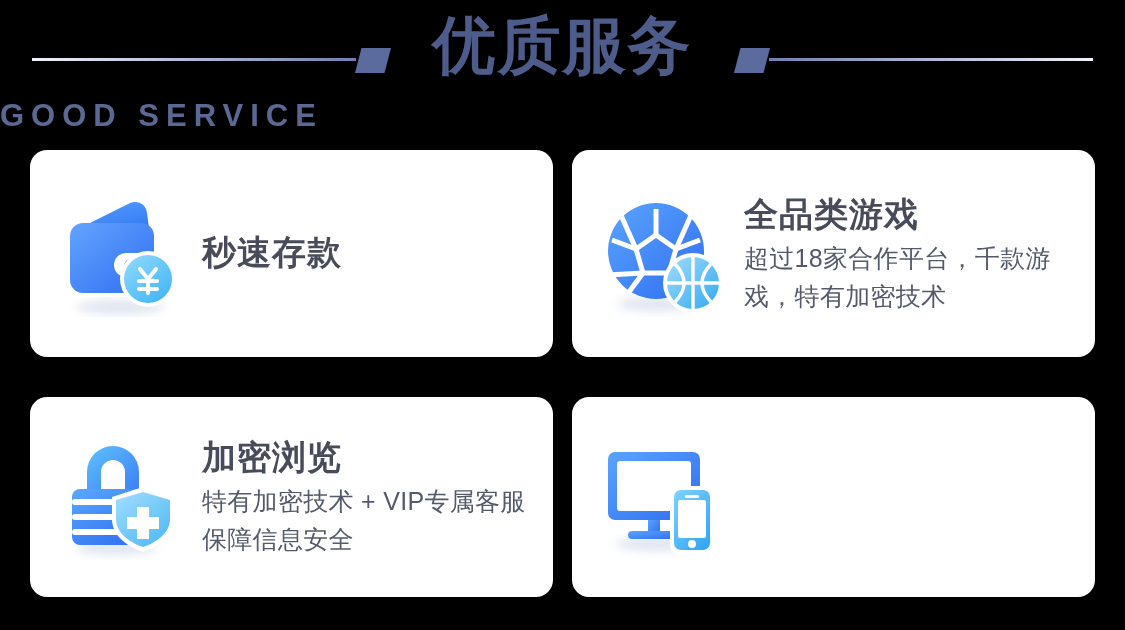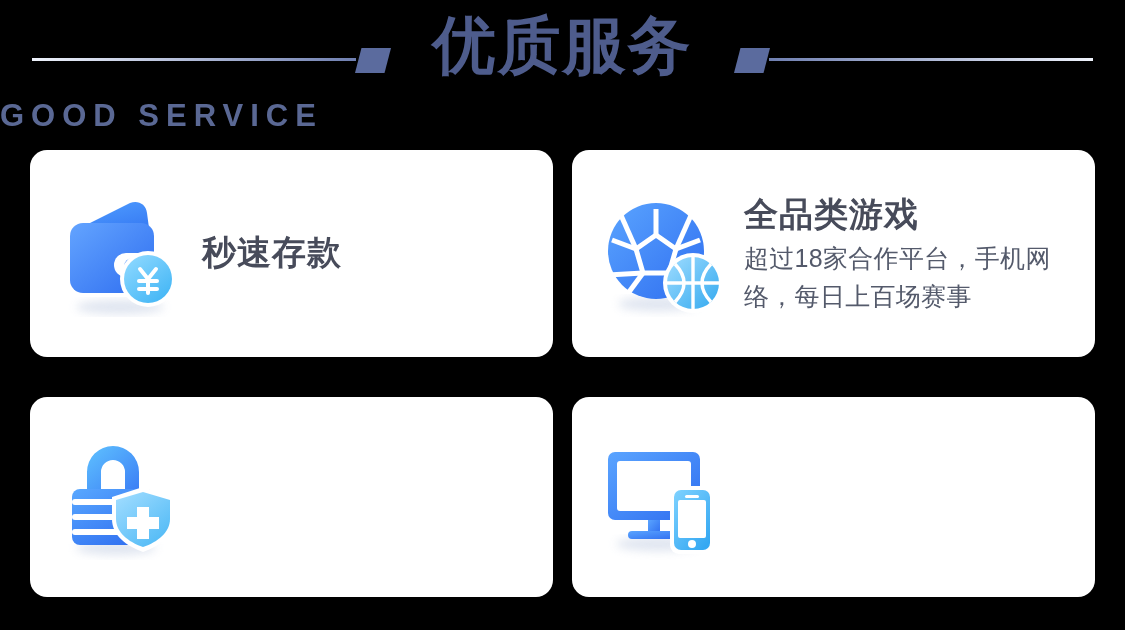--- a/index.html
+++ b/index.html
@@ -177,21 +177,21 @@
         <g fill="none" stroke="#ffffff" stroke-width="3.4">
           <path d="M93 66 V118"></path>
           <path d="M67 92 H119"></path>
           <path d="M75 73 Q93 92 75 111"></path>
           <path d="M111 73 Q93 92 111 111"></path>
         </g>
       </svg>
     </div>
     <div class="card-text">
       <div class="card-title">全品类游戏</div>
-      <div class="card-desc">超过18家合作平台，手机网络，每日上百场赛事</div>
+      <div class="card-desc">超过18家合作平台，千款游戏，特有加密技术</div>
     </div>
   </div>
 
   <div class="card card-3">
     <div class="icon-wrap">
       <svg viewBox="0 0 126 126" xmlns="http://www.w3.org/2000/svg">
         <defs>
           <linearGradient id="lg1" x1="0" y1="0" x2="1" y2="1">
             <stop offset="0" stop-color="#5fc2ff"></stop>
               <stop offset="1" stop-color="#3b7df5"></stop>
@@ -213,20 +213,24 @@
         <rect x="14" y="55" width="82" height="56" rx="8" fill="url(#lg2)"></rect>
         <g fill="#ffffff">
           <rect x="14" y="65" width="50" height="6" rx="3"></rect>
           <rect x="14" y="80" width="50" height="6" rx="3"></rect>
           <rect x="14" y="95" width="50" height="6" rx="3"></rect>
         </g>
         <path d="M85 53 L116 63 V85 c0 16 -14 27 -31 33 c-17 -6 -31 -17 -31 -33 V63 Z" fill="#ffffff"></path>
         <path d="M85 58 L112 66 V85 c0 13 -12 23 -27 28 c-15 -5 -27 -15 -27 -28 V66 Z" fill="url(#lg3)"></path>
         <path d="M79 73 h12 v10 h10 v12 h-10 v10 h-12 v-10 h-10 v-12 h10 z" fill="#ffffff"></path>
       </svg>
+    </div>
+    <div class="card-text">
+      <div class="card-title">加密浏览</div>
+      <div class="card-desc">特有加密技术 + VIP专属客服保障信息安全</div>
     </div>
   </div>
 
   <div class="card card-4">
     <div class="icon-wrap">
       <svg viewBox="0 0 126 126" xmlns="http://www.w3.org/2000/svg">
         <defs>
           <linearGradient id="mg1" x1="0" y1="0" x2="1" y2="1">
             <stop offset="0" stop-color="#5aa4ff"></stop>
               <stop offset="1" stop-color="#2f6ef0"></stop>

